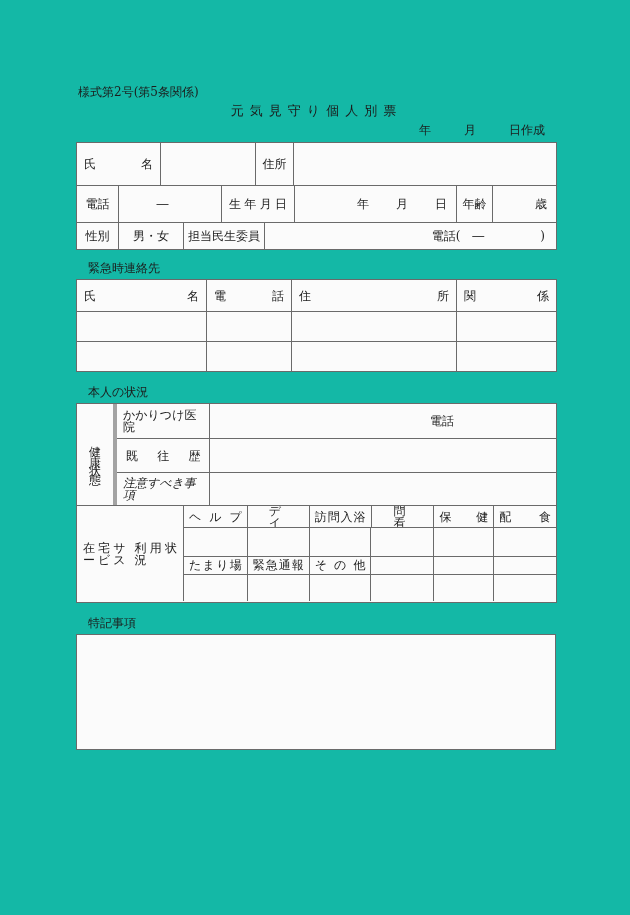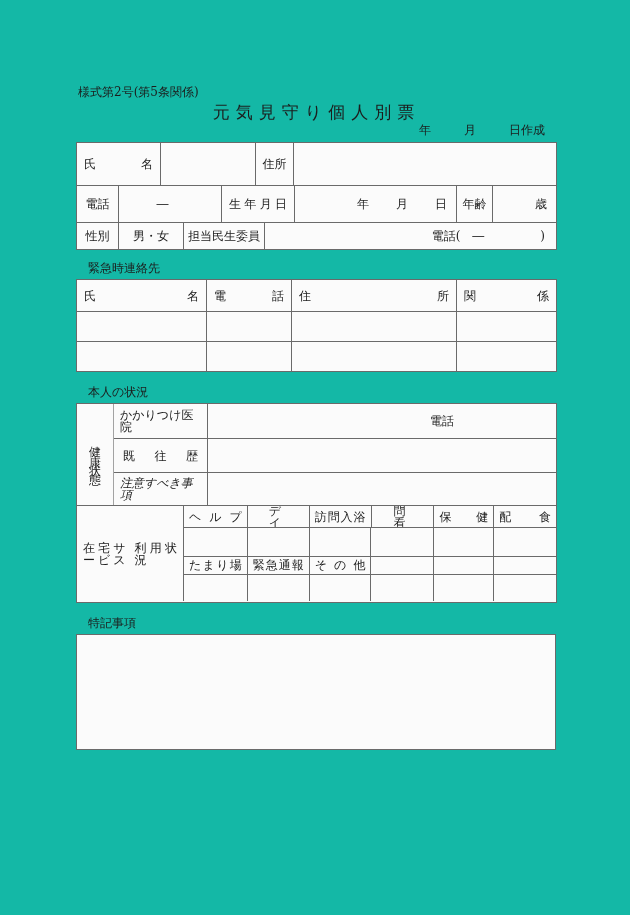--- a/index.html
+++ b/index.html
@@ -18,21 +18,21 @@
   .tbl{position:absolute;border:1px solid #6a6a6a;box-sizing:border-box;background:#fbfbfb;}
   .trow{display:flex;box-sizing:border-box;}
   .trow + .trow{border-top:1px solid #6a6a6a;}
   .tcell{box-sizing:border-box;display:flex;align-items:center;padding:0 7px;overflow:hidden;}
   .tcell + .tcell{border-left:1px solid #6a6a6a;}
   .spread{flex:1;display:block;text-align:justify;text-align-last:justify;}
   .tight{flex:1;display:block;text-align:center;letter-spacing:1px;}
   .left{flex:1;display:block;text-align:left;}
   
   .form-number{top:86px;left:78px;}
-  .form-title{top:104px;left:76px;width:481px;text-align:center;font-size:17px;letter-spacing:6px;}
+  .form-title{top:104px;left:76px;width:481px;text-align:center;font-size:13px;letter-spacing:6px;}
   .created{top:124px;left:419px;width:126px;display:flex;justify-content:space-between;}
   .section-label{left:88px;}
   
   .vertical{writing-mode:vertical-rl;text-orientation:upright;letter-spacing:9px;margin:auto;}
   
   .svc-label{flex:1;display:flex;flex-direction:row;justify-content:center;gap:9px;}
   .notes-box{position:absolute;left:76px;top:634px;width:480px;height:116px;border:1px solid #6a6a6a;box-sizing:border-box;background:#fbfbfb;}
 </style>
 </head>
 <body>
@@ -128,21 +128,21 @@
     </div>
   </div>
 
   <div class="abs section-label" style="top:386px;">本人の状況</div>
   <div class="tbl" style="left:76px;top:403px;width:481px;height:200px;">
 
     <div class="trow" style="height:101px;">
       <div class="tcell" style="width:36px;padding:0;">
         <span class="vertical">健康状態</span>
       </div>
-      <div style="width:443px;display:flex;flex-direction:column;box-sizing:border-box;border-left:1px solid #a3a3a3;">
+      <div style="width:443px;display:flex;flex-direction:column;box-sizing:border-box;border-left:4px solid #a3a3a3;">
         <div class="trow" style="height:34px;border-top:none;">
           <div class="tcell" style="width:93px;padding:0 6px;">
             <span class="left">かかりつけ医院</span>
           </div>
           <div class="tcell" style="width:349px;">
             <span style="margin-left:auto;margin-right:95px;">電話</span>
           </div>
         </div>
         <div class="trow" style="height:34px;">
           <div class="tcell" style="width:93px;padding:0 9px;">

